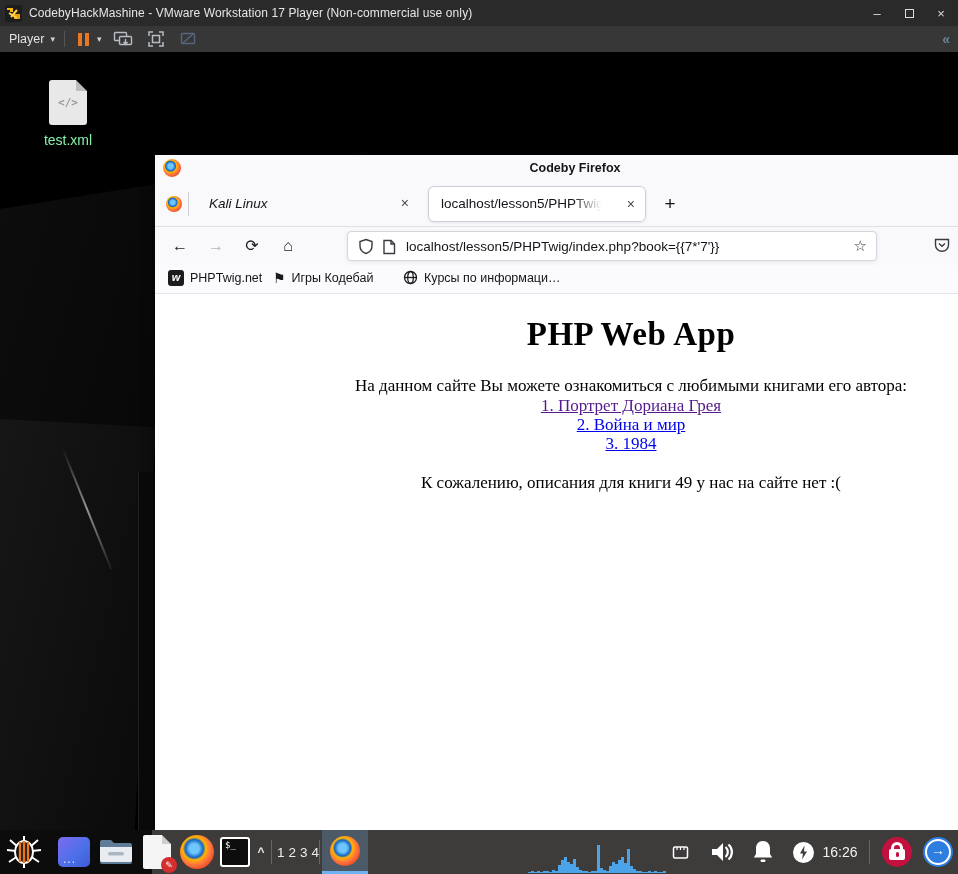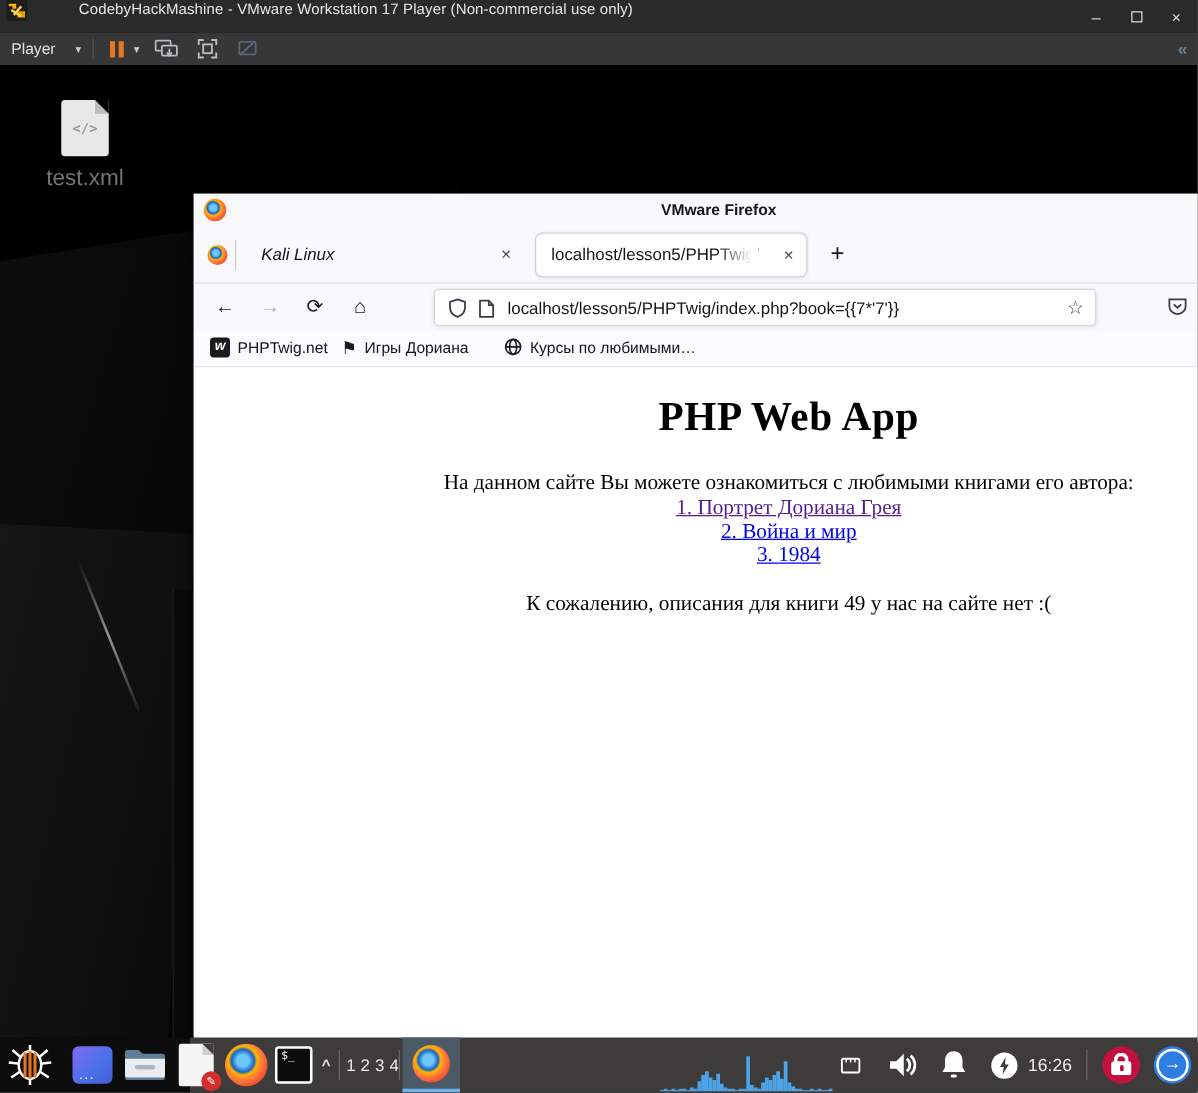--- a/index.html
+++ b/index.html
@@ -1,49 +1,49 @@
 <!DOCTYPE html>
 <html><head>
 <meta charset="utf-8">
 <style>
   * { box-sizing: border-box; margin: 0; padding: 0; }
   html,body { width:958px; height:874px; }
   body { font-family:"Liberation Sans", sans-serif; background:#000; }
   .screen { position:relative; width:958px; height:874px; overflow:hidden; background:#000; }
 
   
-  .vm-titlebar { position:absolute; left:0; top:0; width:958px; height:26px; background:#2a2a2a; display:flex; align-items:flex-start; z-index:50;gap:34px; }
+  .vm-titlebar { position:absolute; left:0; top:0; width:958px; height:26px; background:#2a2a2a; display:flex; align-items:center; z-index:50; }
   .vm-logo { width:17px; height:17px; margin-left:5px; position:relative; }
   .vm-title { color:#e6e6e6; font-size:12px; margin-left:7px; letter-spacing:.1px; }
   .vm-winbtns { position:absolute; right:6px; top:0; height:26px; display:flex; align-items:center; gap:10px; }
   .vm-winbtn { width:22px; height:22px; color:#dcdcdc; font-size:13px; display:flex; align-items:center; justify-content:center; }
   .vm-maxbox { width:9px; height:9px; border:1.2px solid #dcdcdc; }
 
   
   .vm-toolbar { position:absolute; left:0; top:26px; width:958px; height:26px; background:#373737; display:flex; align-items:center; z-index:50; }
-  .vm-player { color:#e2e2e2; font-size:12.5px; margin-left:9px; display:flex; align-items:center; gap:16px; }
+  .vm-player { color:#e2e2e2; font-size:12.5px; margin-left:9px; display:flex; align-items:center; gap:6px; }
   .caret { font-size:9px; color:#cfcfcf; }
   .vm-sep { width:1px; height:16px; background:#555; margin:0 9px; }
   .pause-icon { display:flex; gap:3px; margin:0 4px; }
   .pause-icon i { display:block; width:4px; height:13px; background:#e87722; }
   .vm-tool { margin:0 7px; display:flex; align-items:center; }
   .vm-collapse { position:absolute; right:10px; color:#6f8196; font-size:14px; font-weight:bold; letter-spacing:-2px; }
 
   
   .desktop { position:absolute; left:0; top:52px; width:958px; height:778px; background:#000; overflow:hidden; }
   .facet-a { position:absolute; left:-30px; top:130px; width:420px; height:260px; background:linear-gradient(115deg,#0e0e0e,#050505 70%); transform:rotate(-9deg); }
   .facet-b { position:absolute; left:-40px; top:370px; width:185px; height:420px; background:linear-gradient(100deg,#181818,#101010 60%,#0b0b0b); transform:rotate(3deg); }
   .facet-edge { position:absolute; left:86px; top:392px; width:2px; height:130px; background:linear-gradient(180deg,rgba(255,255,255,.0),rgba(255,255,255,.55),rgba(255,255,255,.05)); transform:rotate(-22deg); }
   .facet-c { position:absolute; left:138px; top:420px; width:60px; height:410px; background:#0a0a0a; border-left:1px solid #1f1f1f; }
 
   .desktop-file { position:absolute; left:28px; top:28px; width:80px; text-align:center; }
   .file-doc { position:relative; width:38px; height:45px; margin:0 auto; background:#e8e8e8; border-radius:3px; }
   .file-doc::after { content:""; position:absolute; right:0; top:0; border-style:solid; border-width:0 11px 11px 0; border-color:transparent #000 #bdbdbd transparent; }
   .file-doc .code { position:absolute; left:0; right:0; top:16px; font-size:11px; color:#9a9a9a; font-weight:bold; font-family:"DejaVu Sans Mono",monospace; }
-  .file-label { margin-top:7px; color:#737373; font-size:18px; }
+  .file-label { margin-top:7px; color:#86efac; font-size:14px; }
 
   
   .ffwin { position:absolute; left:155px; top:155px; width:952px; height:679px; background:#fff; box-shadow:0 0 10px rgba(0,0,0,.6); }
   .ff-titlebar { position:relative; height:26px; background:#f9f9fb; }
   .ff-title { position:absolute; left:420px; top:6px; transform:translateX(-50%); font-size:12.5px; font-weight:bold; color:#15141a; }
   .ff-logo { border-radius:50%; background:
       radial-gradient(circle at 42% 40%, #6ec6ff 0 17%, #1565c0 32%, #ffb300 40%, #ff7043 58%, #e64a19 78%, #b93d12 100%); }
   .sz18 { width:18px; height:18px; } .sz16 { width:16px; height:16px; } .sz30 { width:30px; height:30px; } .sz34 { width:34px; height:34px; }
   .ff-titlebar .ff-logo { position:absolute; left:8px; top:4px; }
 
@@ -190,21 +190,21 @@
         <div class="code">&lt;/&gt;</div>
       </div>
       <div class="file-label">test.xml</div>
     </div>
   </div>
 
   <div class="ffwin">
 
     <div class="ff-titlebar">
       <span class="ff-logo sz18"></span>
-      <span class="ff-title">VMware Firefox</span>
+      <span class="ff-title">Codeby Firefox</span>
     </div>
 
     <div class="ff-tabbar">
       <span class="ff-logo sz16 pinned"></span>
       <div class="tab-sep"></div>
       <div class="tab-kali">
         <span class="lbl">Kali Linux</span>
         <span class="tab-close">×</span>
       </div>
       <div class="tab-active">
@@ -242,31 +242,31 @@
       </span>
     </div>
 
     <div class="ff-bookmarks">
       <div class="bm" style="left:13px;">
         <span class="w-icon">w</span>
         <span>PHPTwig.net</span>
       </div>
       <div class="bm" style="left:118px;">
         <span class="flag-icon">⚑</span>
-        <span>Игры Дориана</span>
+        <span>Игры Кодебай</span>
       </div>
       <div class="bm" style="left:248px;">
         <span>
           <svg width="15" height="15" viewBox="0 0 15 15" fill="none" stroke="#1b1b1f" stroke-width="1.3">
             <circle cx="7.5" cy="7.5" r="6"></circle>
               <ellipse cx="7.5" cy="7.5" rx="2.8" ry="6"></ellipse>
               <path d="M1.5 7.5 H13.5"></path>
           </svg>
         </span>
-        <span>Курсы по любимыми…</span>
+        <span>Курсы по информаци…</span>
       </div>
     </div>
 
     <div class="ff-content">
       <h1>PHP Web App</h1>
       <div class="intro">На данном сайте Вы можете ознакомиться с любимыми книгами его автора:</div>
       <a class="booklink visited">1. Портрет Дориана Грея</a>
       <a class="booklink unvisited">2. Война и мир</a>
       <a class="booklink unvisited">3. 1984</a>
       <div class="msg">К сожалению, описания для книги 49 у нас на сайте нет :(</div>

